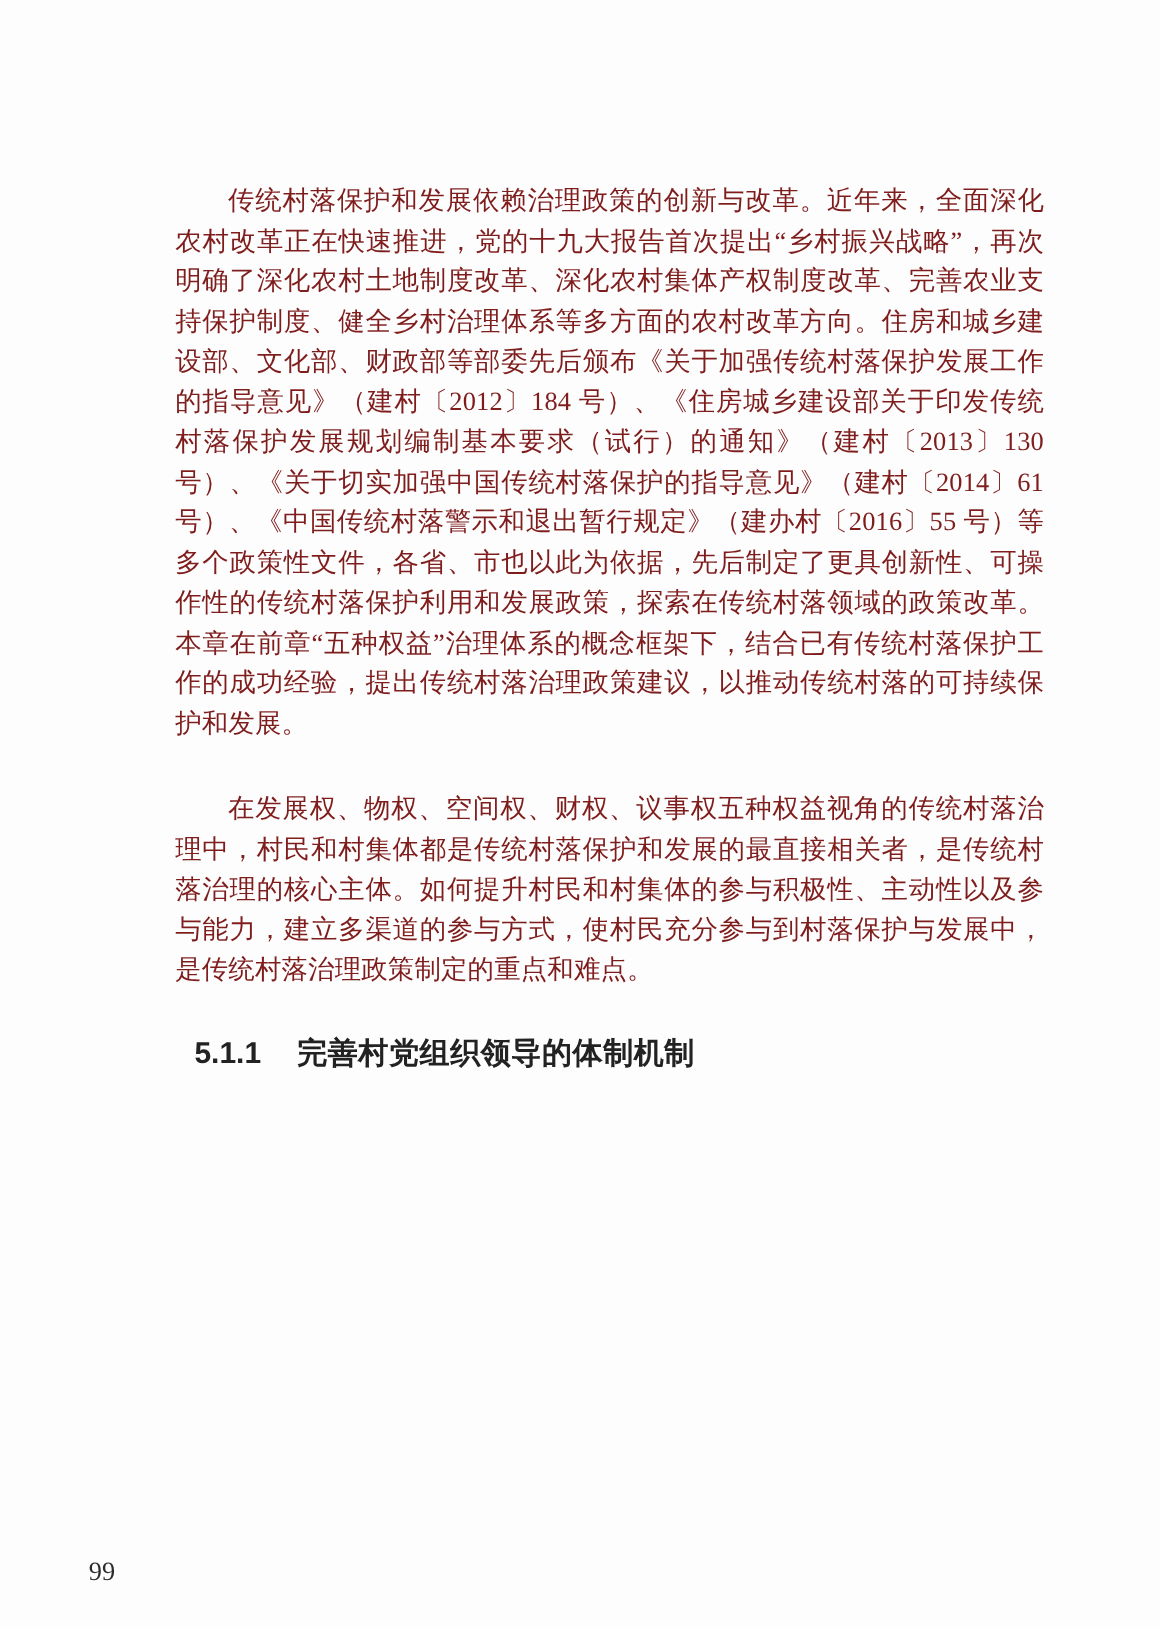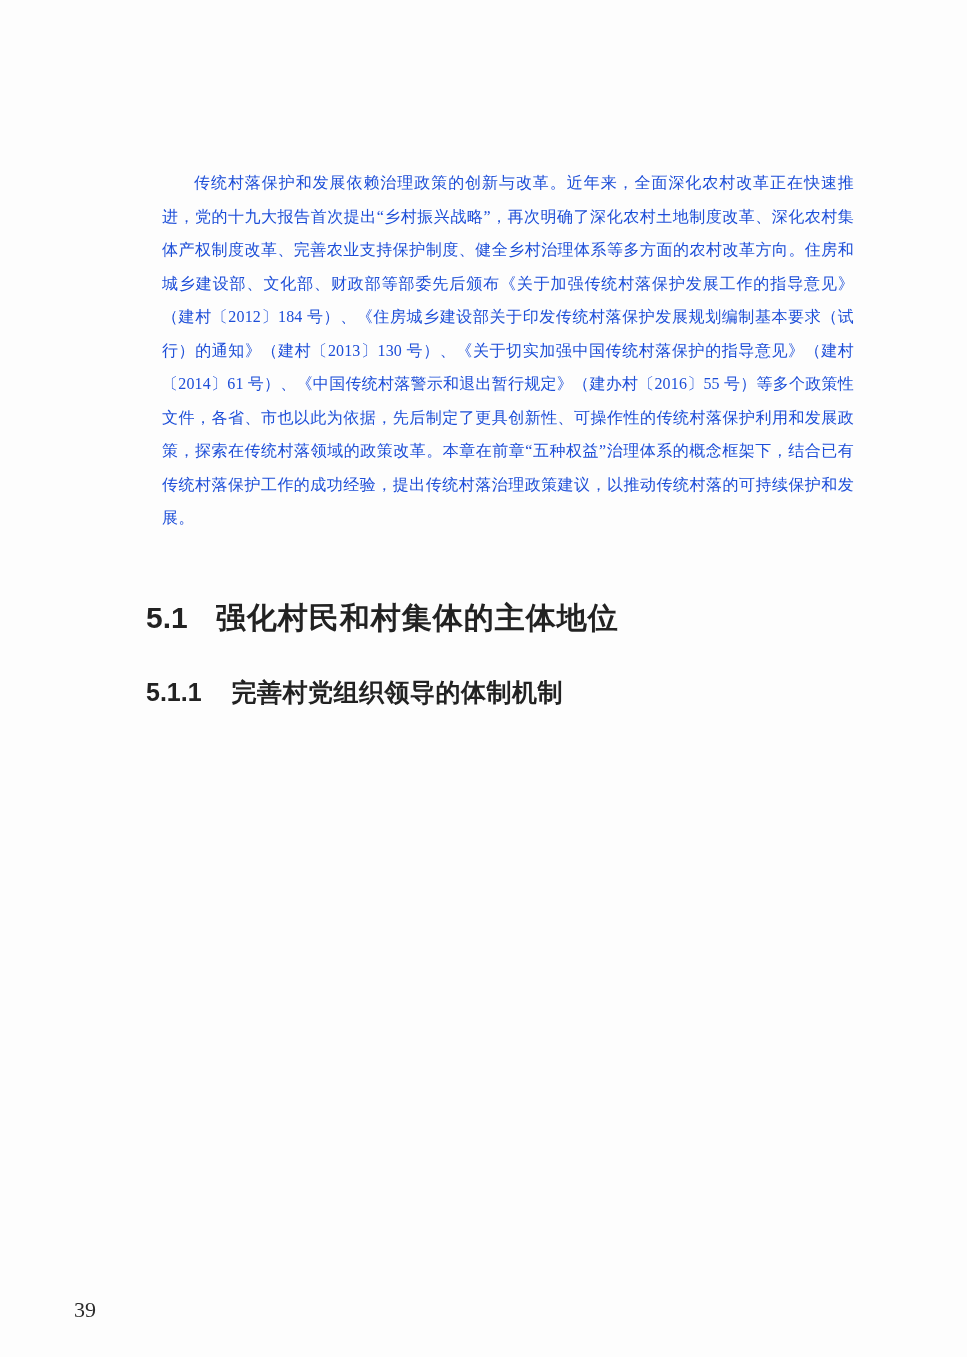--- a/index.html
+++ b/index.html
@@ -15,24 +15,24 @@
     overflow: hidden;
     font-family: "Liberation Serif", serif;
   }
   .text-column {
     position: absolute;
     left: 146px;
     top: 150px;
     width: 724px;
   }
   .body-para {
-    margin: 16px;
-    font-size: 16px;
+    margin: 0;
+    font-size: 22px;
     line-height: 33.5px;
-    color: #1d4ed8;
+    color: #7f1d1d;
     text-align: justify;
     text-justify: inter-ideograph;
     text-indent: 2em;
     letter-spacing: 0.15px;
   }
   .para-sep { margin-top: 0; }
   .section-heading {
     margin: 0;
     margin-top: 62px;
     font-family: "Liberation Sans", sans-serif;
@@ -41,21 +41,21 @@
     line-height: 42px;
     color: #222222;
     letter-spacing: 1px;
   }
   .section-heading .h-num {
     display: inline-block;
     margin-right: 28px;
     letter-spacing: 0;
   }
   .subsection-heading {
-    margin: 0;
+    margin: 16px;
     margin-top: 36px;
     margin-bottom: 30px;
     font-family: "Liberation Sans", sans-serif;
     font-weight: bold;
     font-size: 25px;
     line-height: 34px;
     color: #222222;
     letter-spacing: 0.5px;
   }
   .subsection-heading .h-num {
@@ -74,27 +74,25 @@
   }
 </style>
 </head>
 <body>
 
 <div class="page">
   <div class="text-column">
 
     <p class="body-para">传统村落保护和发展依赖治理政策的创新与改革。近年来，全面深化农村改革正在快速推进，党的十九大报告首次提出“乡村振兴战略”，再次明确了深化农村土地制度改革、深化农村集体产权制度改革、完善农业支持保护制度、健全乡村治理体系等多方面的农村改革方向。住房和城乡建设部、文化部、财政部等部委先后颁布《关于加强传统村落保护发展工作的指导意见》（建村〔2012〕184 号）、《住房城乡建设部关于印发传统村落保护发展规划编制基本要求（试行）的通知》（建村〔2013〕130 号）、《关于切实加强中国传统村落保护的指导意见》（建村〔2014〕61 号）、《中国传统村落警示和退出暂行规定》（建办村〔2016〕55 号）等多个政策性文件，各省、市也以此为依据，先后制定了更具创新性、可操作性的传统村落保护利用和发展政策，探索在传统村落领域的政策改革。本章在前章“五种权益”治理体系的概念框架下，结合已有传统村落保护工作的成功经验，提出传统村落治理政策建议，以推动传统村落的可持续保护和发展。</p>
 
-    <h1 class="section-heading">
-      <span class="h-num">5.1</span><span class="h-title">强化村民和村集体的主体地位</span>
-    </h1>
 
+    <p class="body-para after-h1">在发展权、物权、空间权、财权、议事权五种权益视角的传统村落治理中，村民和村集体都是传统村落保护和发展的最直接相关者，是传统村落治理的核心主体。如何提升村民和村集体的参与积极性、主动性以及参与能力，建立多渠道的参与方式，使村民充分参与到村落保护与发展中，是传统村落治理政策制定的重点和难点。</p>
 
     <h2 class="subsection-heading">
       <span class="h-num">5.1.1</span><span class="h-title">完善村党组织领导的体制机制</span>
     </h2>
 
 
 
   </div>
 
-  <div class="page-number">39</div>
+  <div class="page-number">99</div>
 </div>
 
 </body></html>

